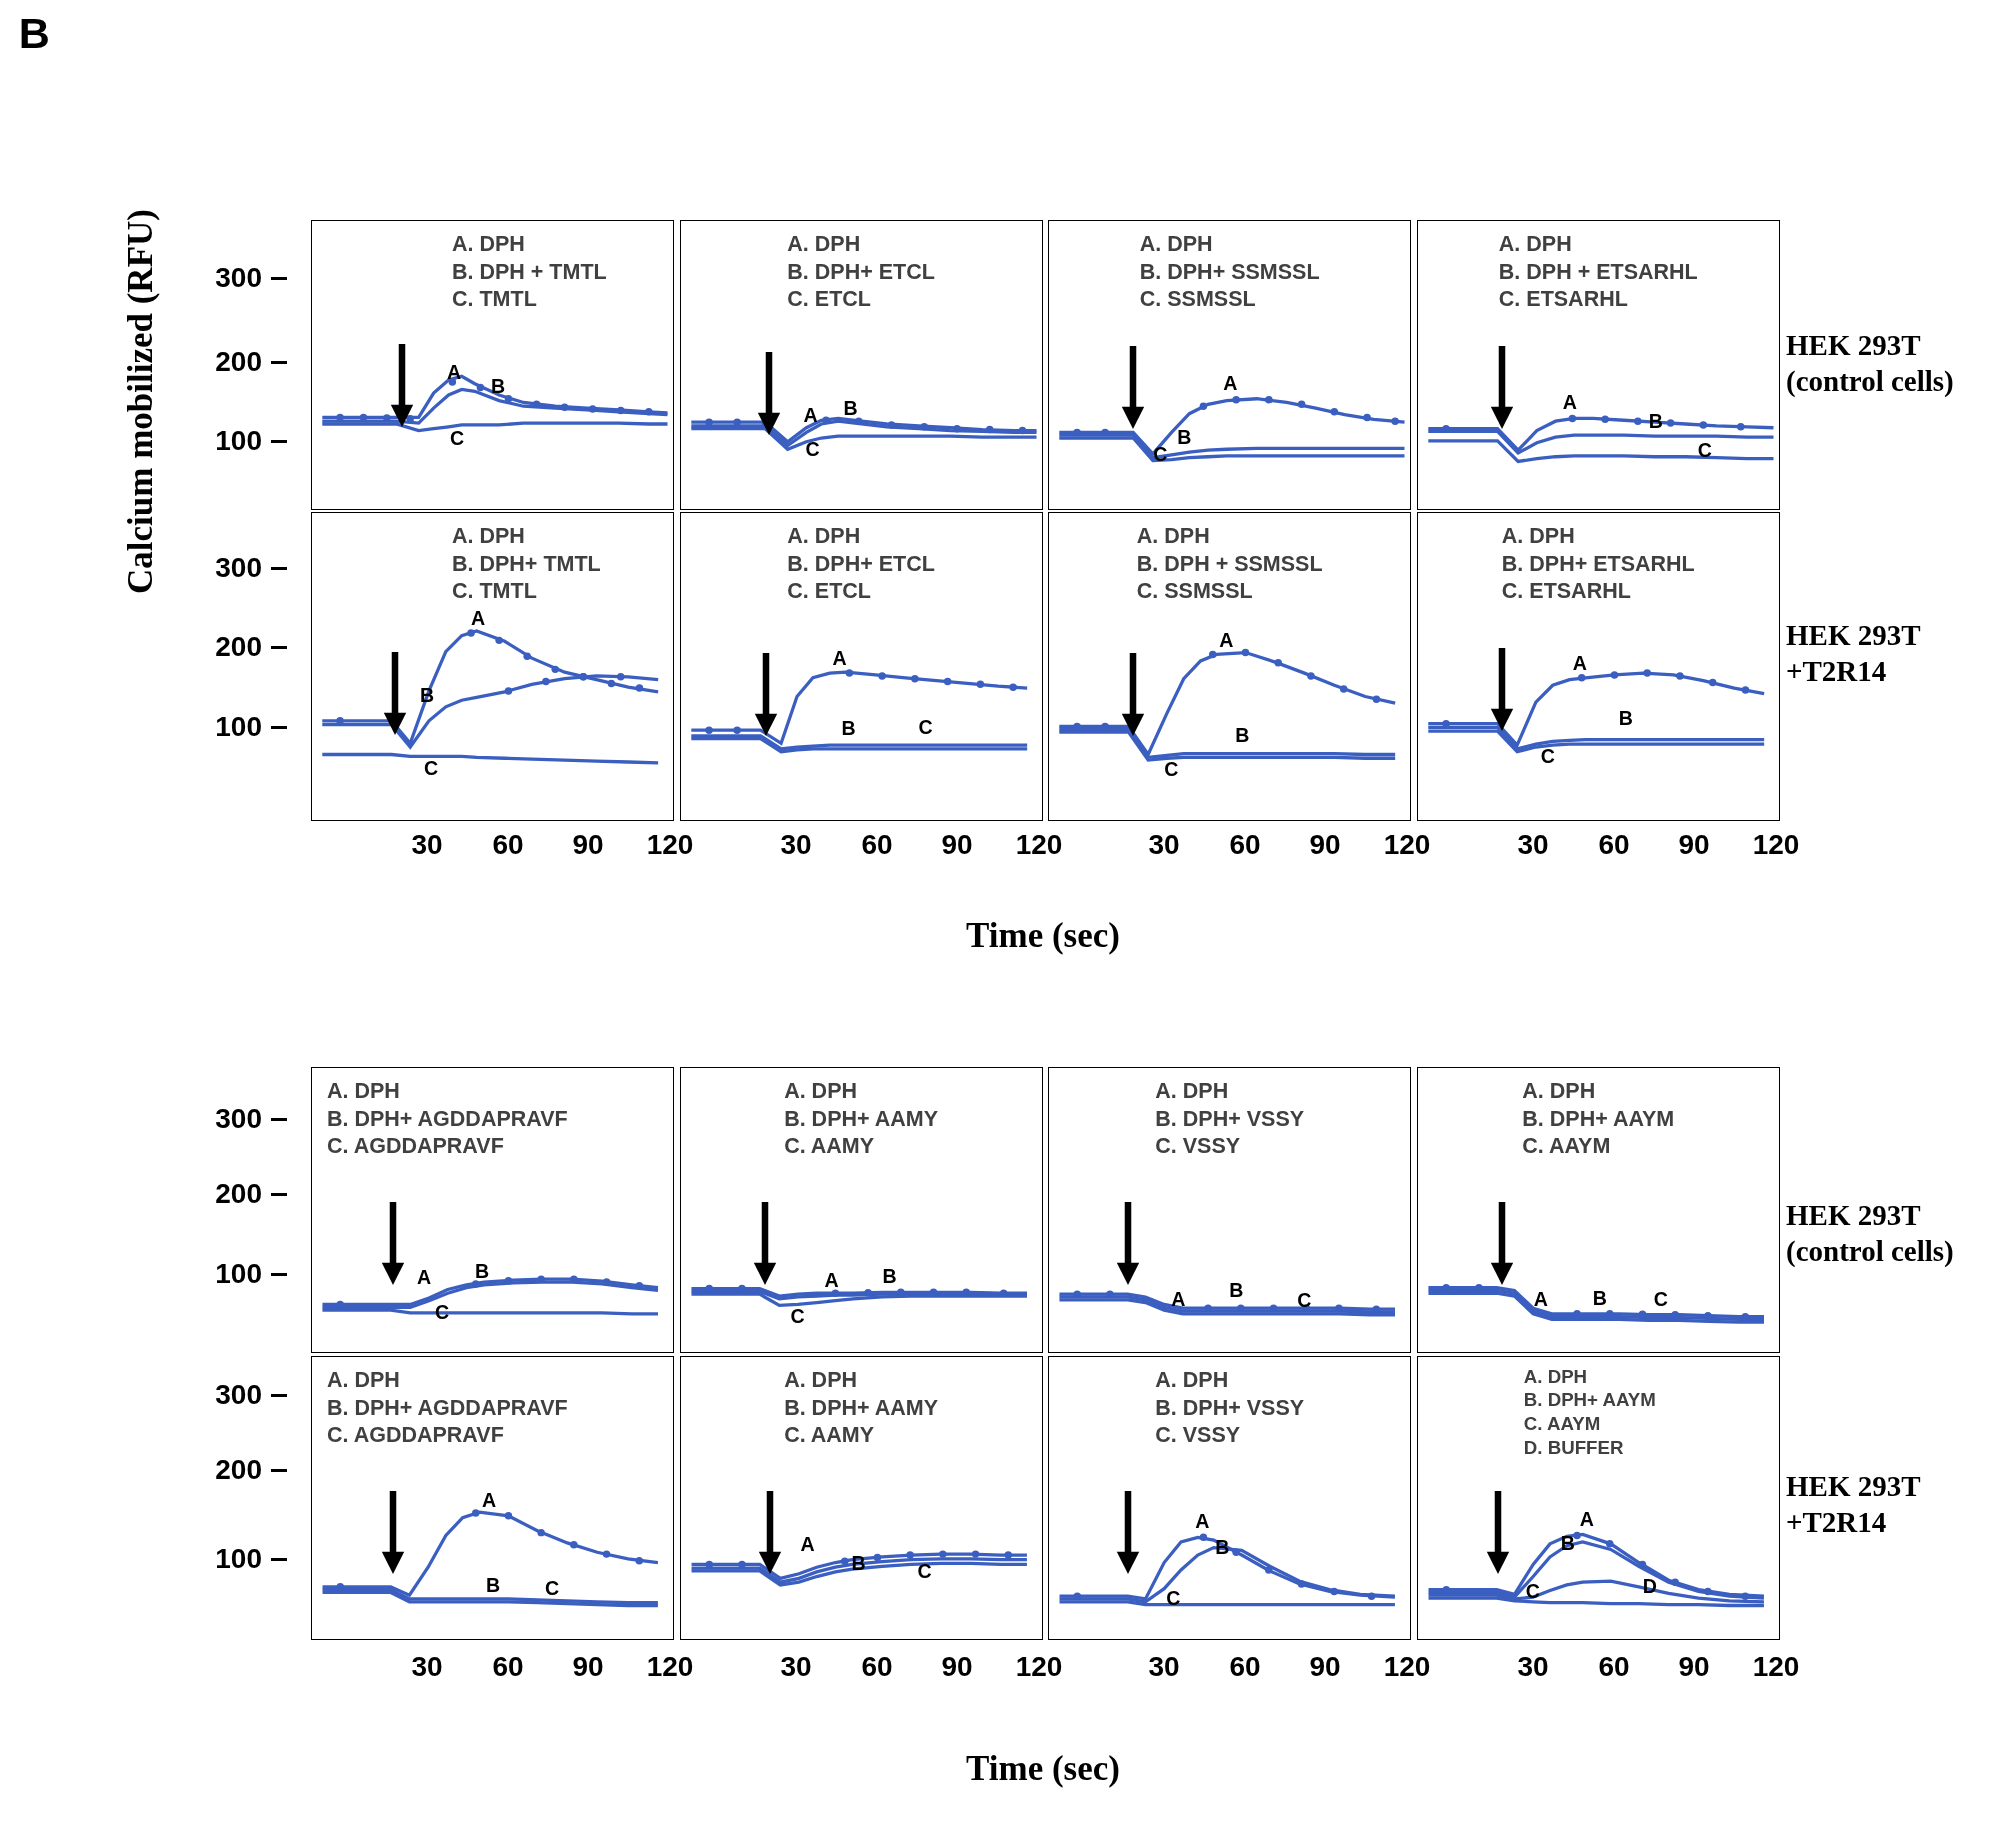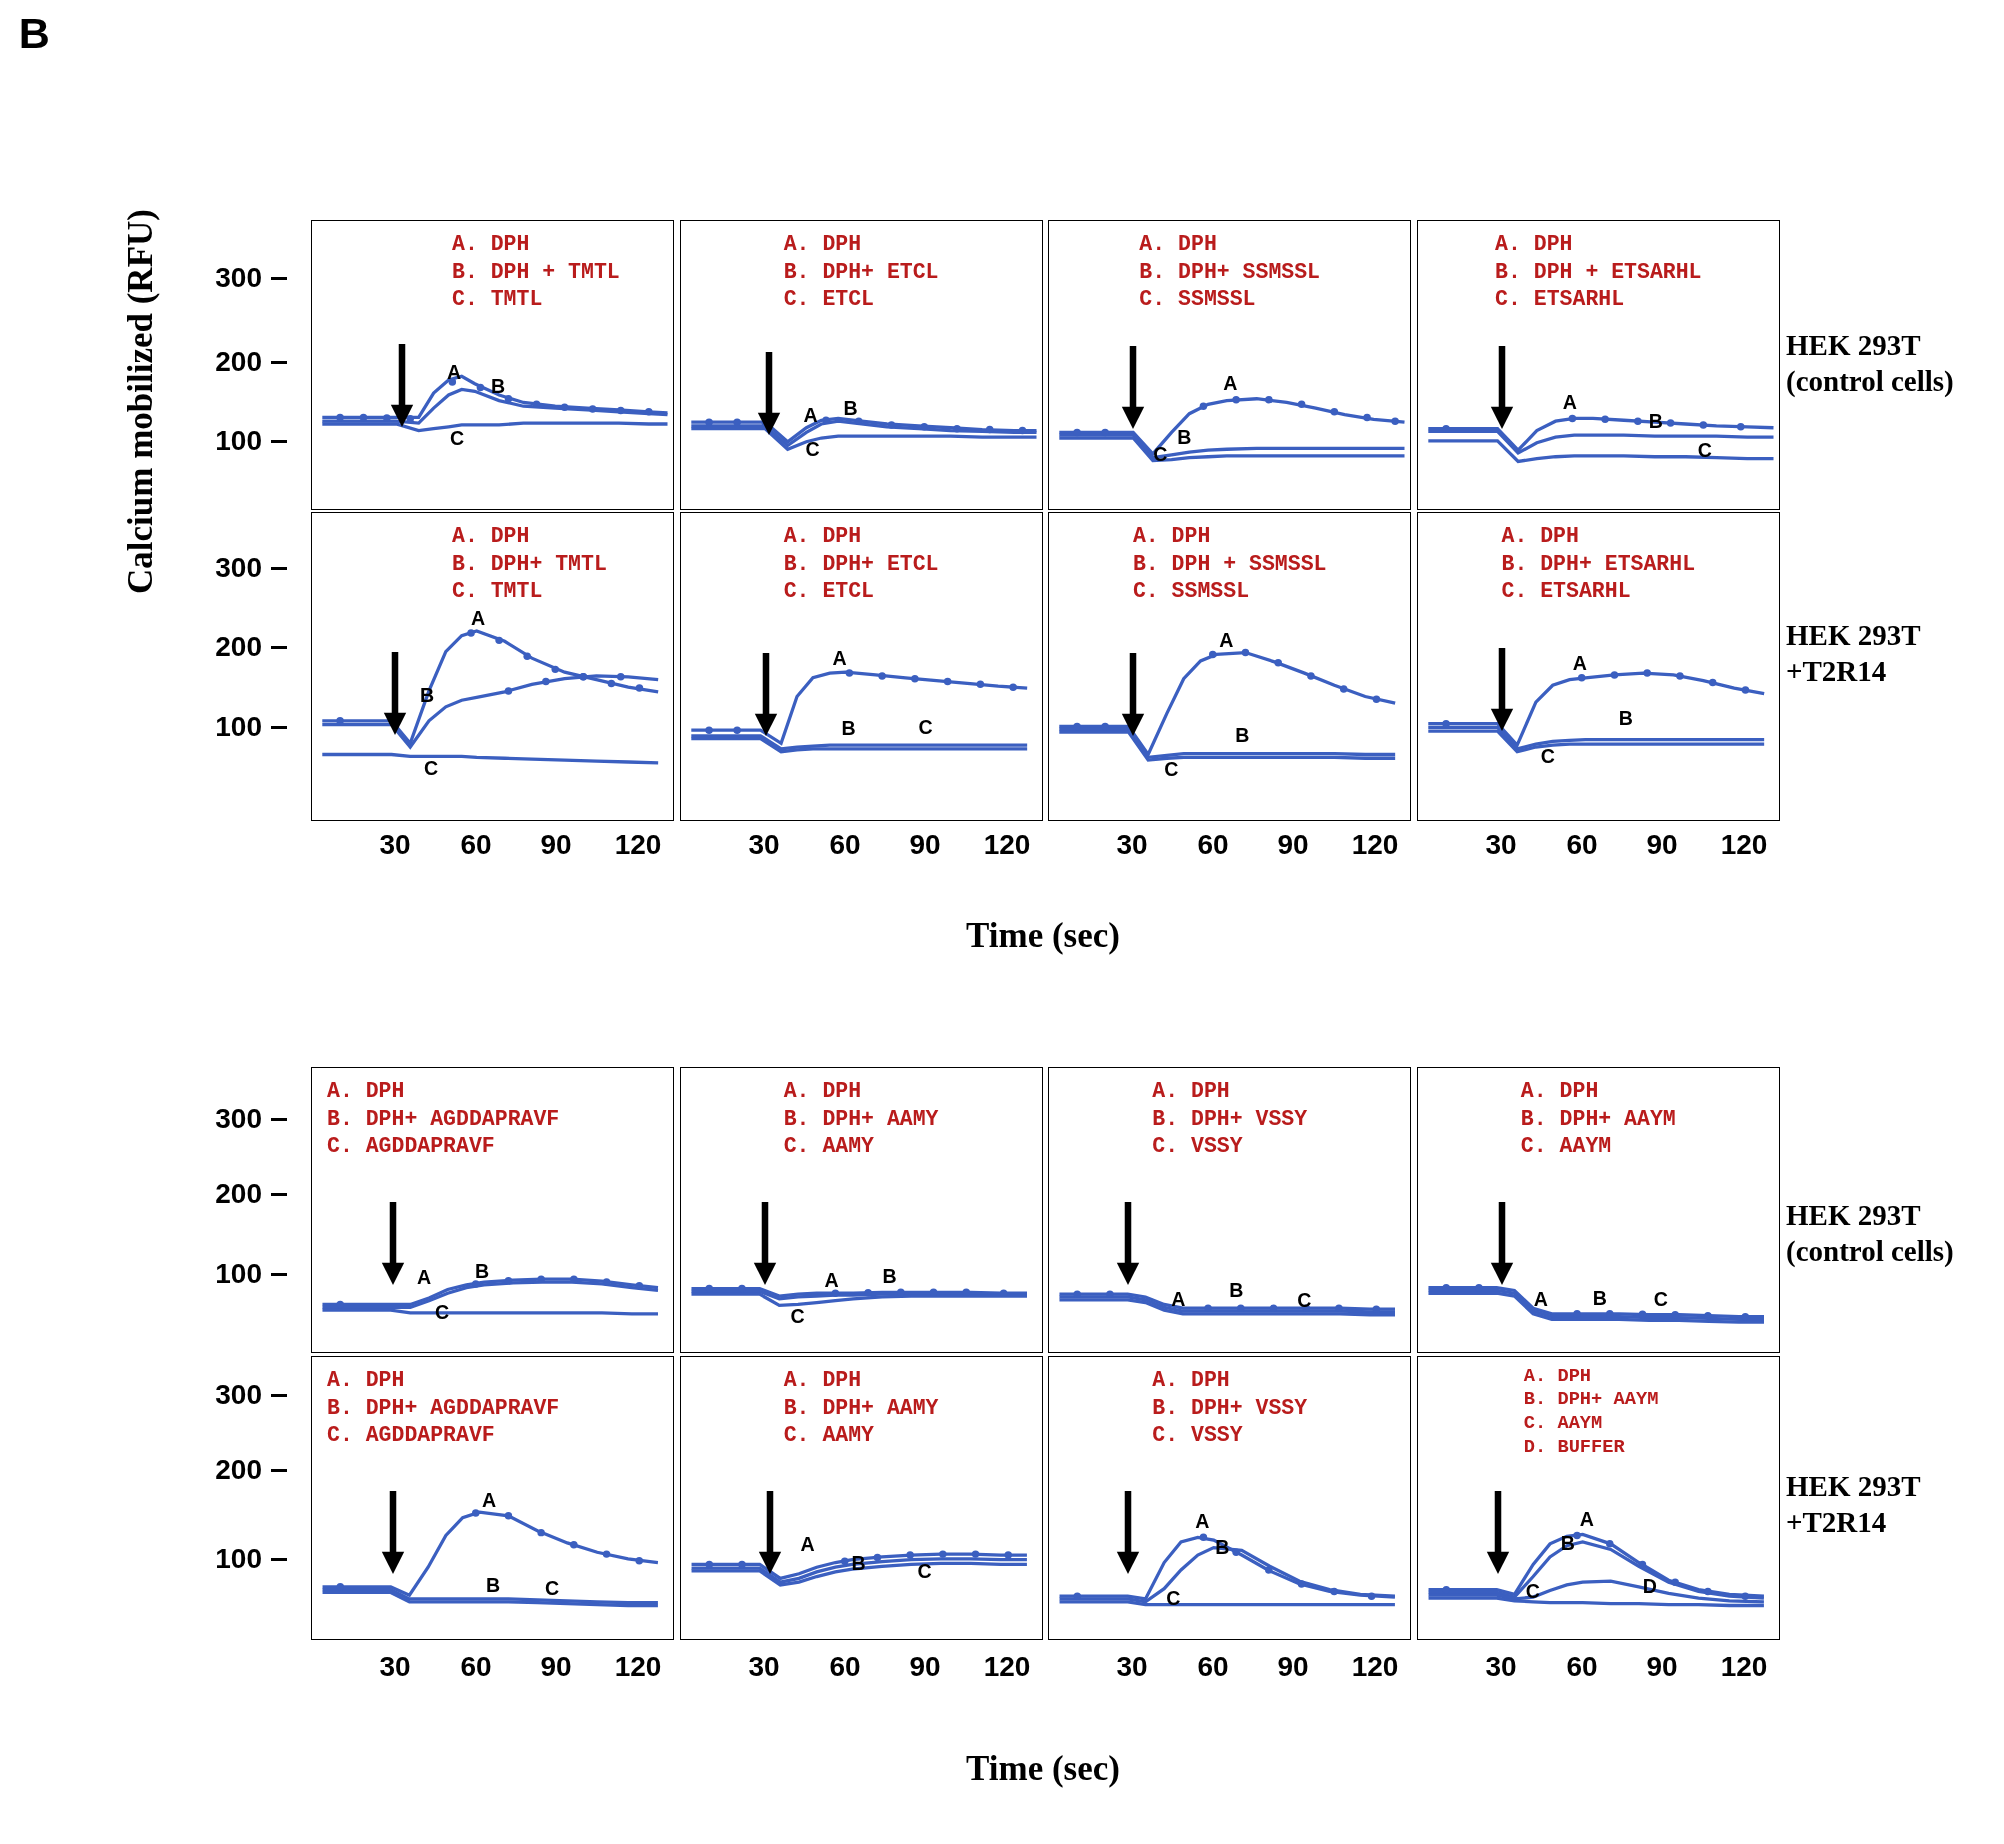--- a/index.html
+++ b/index.html
@@ -47,25 +47,25 @@
     position: relative;
     border: 1.9px solid #000;
     background: #fff;
     box-sizing: border-box;
     margin-right: 5.6px;
     overflow: hidden;
   }
   .cell:last-child { margin-right: 0; }
   .legend {
     position: absolute;
-    font-family: Liberation Mono, monospace;
+    font-family: Liberation Sans, sans-serif;
     font-weight: bold;
     font-size: 21.5px;
     line-height: 1.28;
-    color: #b91c1c;
+    color: #404040;
     white-space: pre;
   }
   .legend.center { left: 50%; transform: translateX(-50%); text-align: left;}
   svg.trace { position: absolute; left: 0; top: 0; }
   .tracelabel {
     position: absolute;
     font-family: "Liberation Sans", sans-serif;
     font-weight: bold;
     font-size: 19.6px;
     color: #000;
@@ -86,21 +86,21 @@
     background: #000;
   }
   .xticks {
     position: absolute;
     display: flex;
     font-family: "Liberation Sans", sans-serif;
     font-weight: bold;
     font-size: 28px;
     color: #000;
   }
-  .xtick { position: absolute; transform: translateX(-50%); }
+  .xtick { position: absolute; transform: translateX(-50%); margin-left: 32px; }
   .xlabel {
     position: absolute;
     font-family: "Liberation Serif", serif;
     font-weight: bold;
     font-size: 35px;
     color: #000;
     text-align: center;
   }
   .rowlabel {
     position: absolute;

